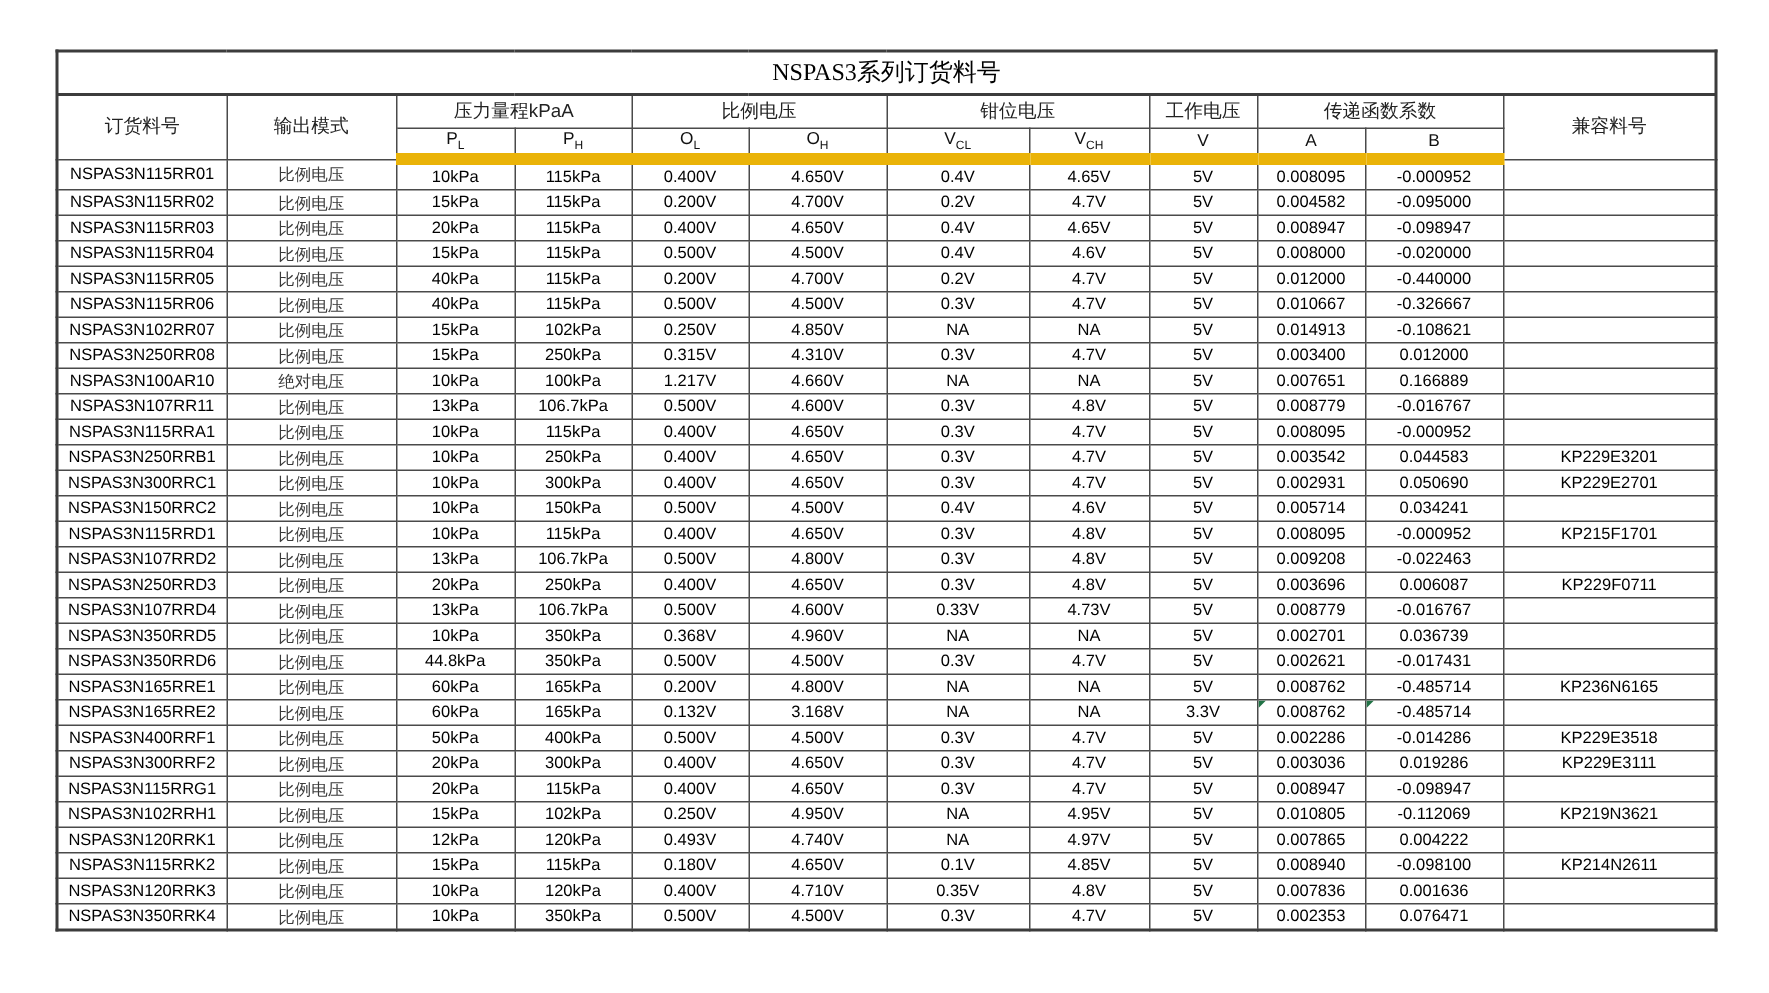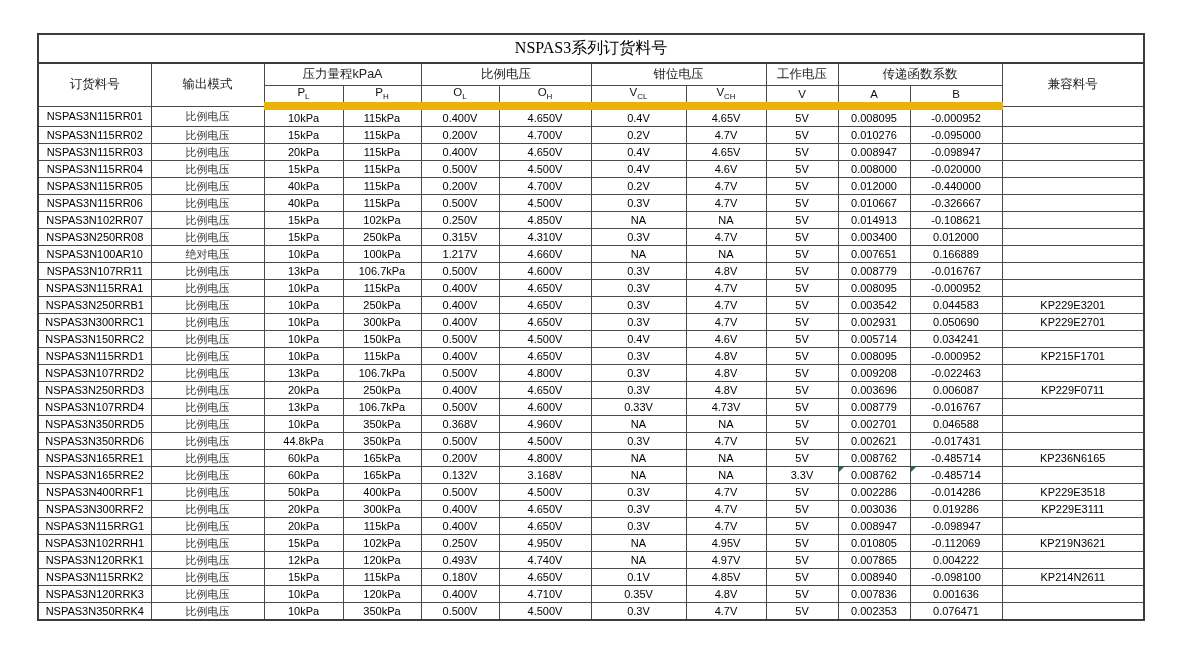--- a/index.html
+++ b/index.html
@@ -125,21 +125,21 @@
         <tr>
           <td>NSPAS3N115RR02</td>
           <td class="cjk">比例电压</td>
           <td>15kPa</td>
           <td>115kPa</td>
           <td>0.200V</td>
           <td>4.700V</td>
           <td>0.2V</td>
           <td>4.7V</td>
           <td>5V</td>
-          <td>0.010276</td>
+          <td>0.004582</td>
           <td>-0.095000</td>
           <td></td>
         </tr>
         <tr>
           <td>NSPAS3N115RR03</td>
           <td class="cjk">比例电压</td>
           <td>20kPa</td>
           <td>115kPa</td>
           <td>0.400V</td>
           <td>4.650V</td>
@@ -364,21 +364,21 @@
           <td>NSPAS3N350RRD5</td>
           <td class="cjk">比例电压</td>
           <td>10kPa</td>
           <td>350kPa</td>
           <td>0.368V</td>
           <td>4.960V</td>
           <td>NA</td>
           <td>NA</td>
           <td>5V</td>
           <td>0.002701</td>
-          <td>0.046588</td>
+          <td>0.036739</td>
           <td></td>
         </tr>
         <tr>
           <td>NSPAS3N350RRD6</td>
           <td class="cjk">比例电压</td>
           <td>44.8kPa</td>
           <td>350kPa</td>
           <td>0.500V</td>
           <td>4.500V</td>
           <td>0.3V</td>

